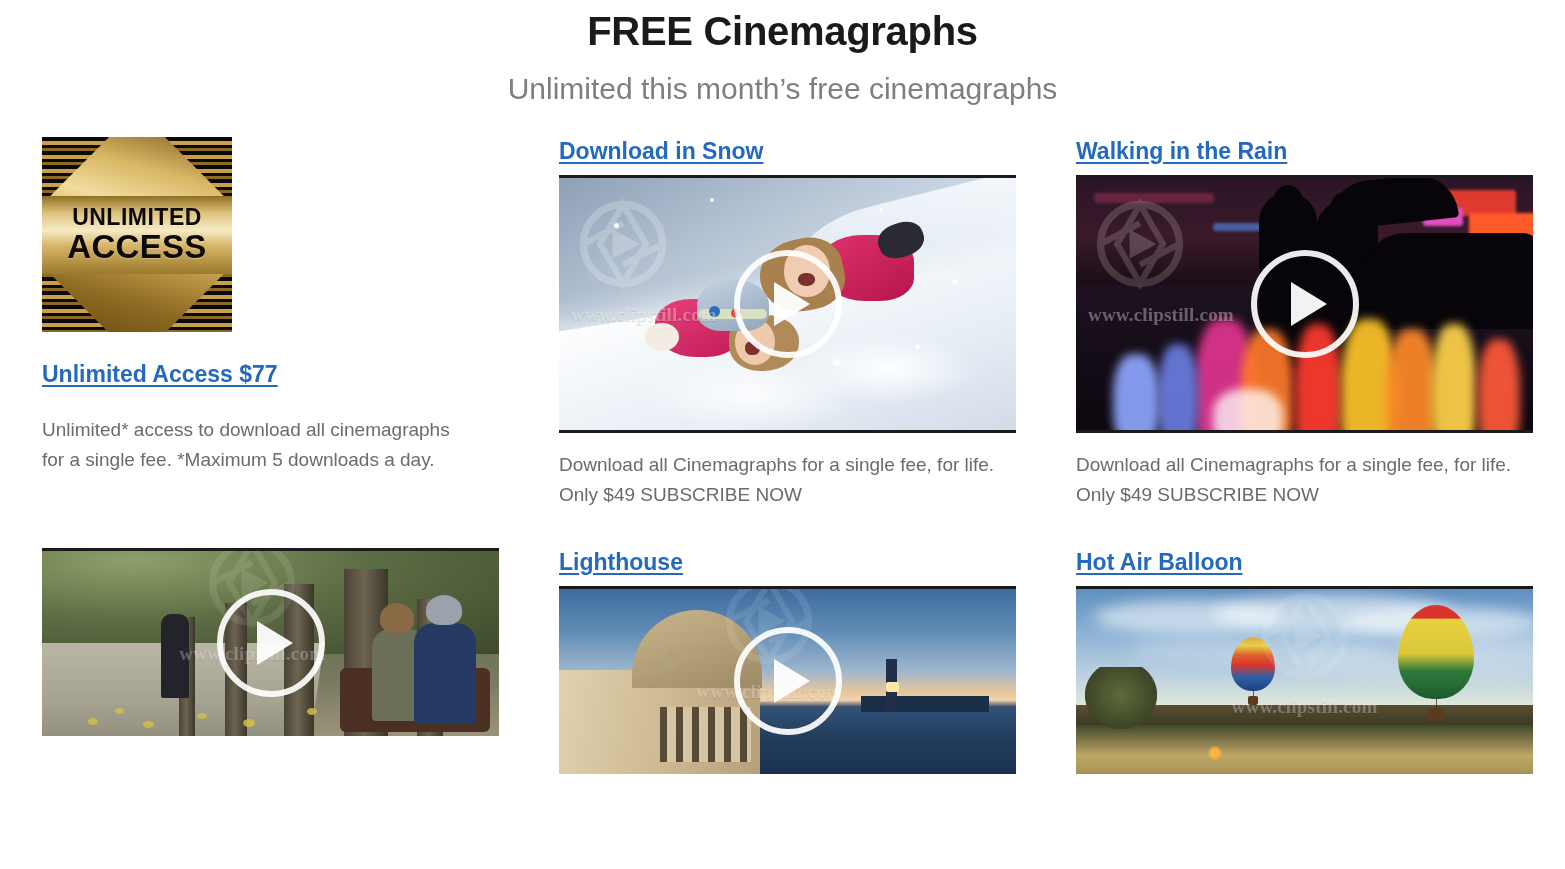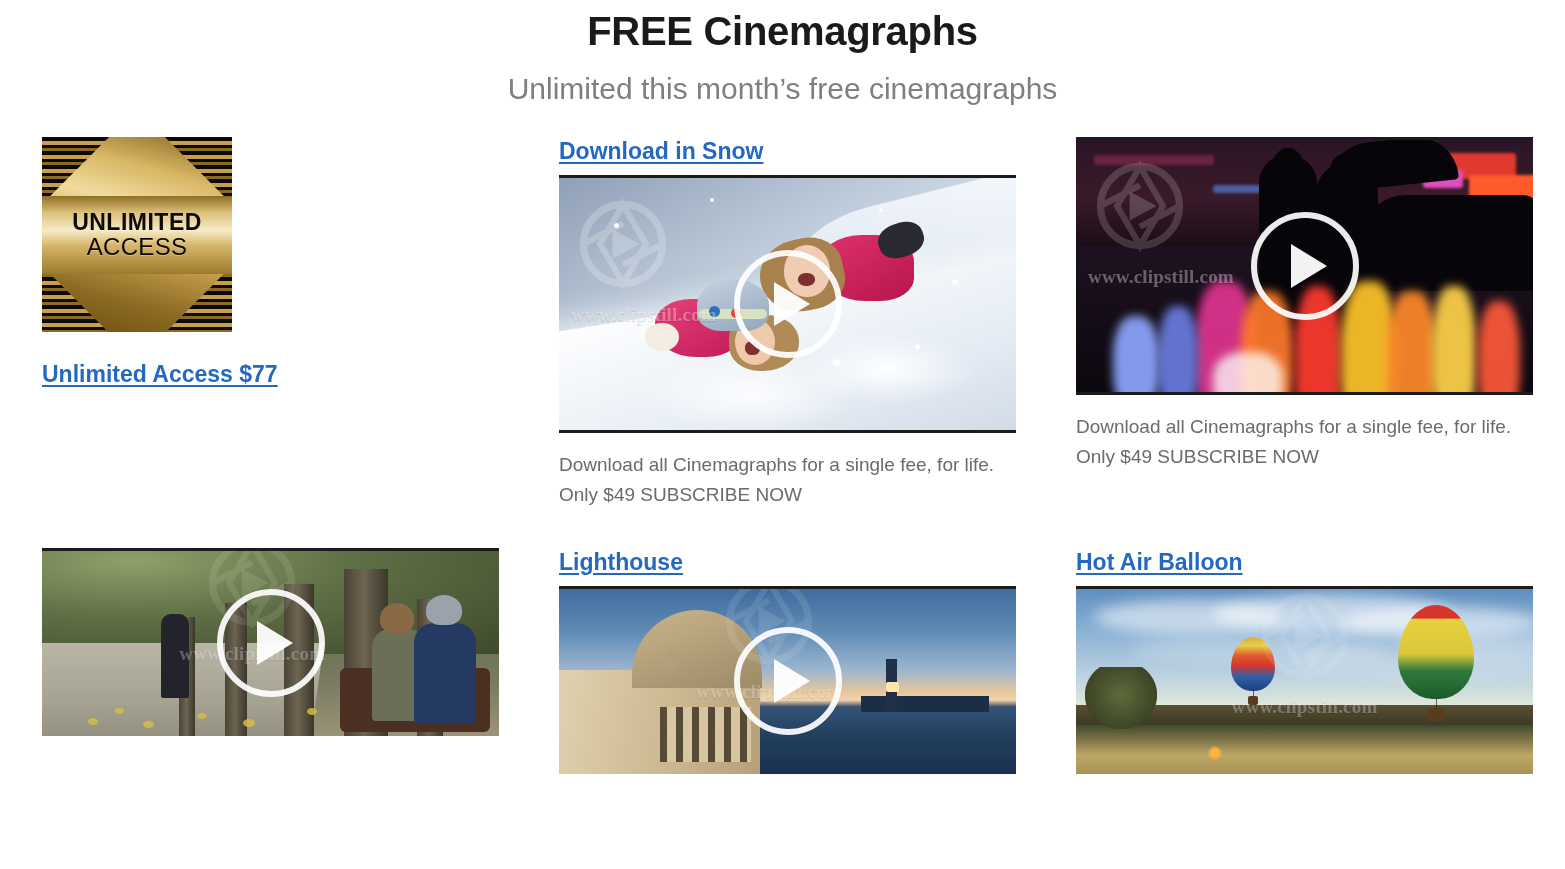--- a/index.html
+++ b/index.html
@@ -165,21 +165,21 @@
     position: absolute;
     left: 0; right: 0; top: 50%;
     transform: translateY(-50%);
     text-align: center;
     font-family: "Liberation Sans", sans-serif;
     color: #0d0a05;
     line-height: 1.02;
     text-shadow: 0 1px 0 rgba(255,255,255,.28);
   }
   .btext .l1 { display:block; font-size: 23px; font-weight: bold; letter-spacing: .5px; }
-  .btext .l2 { display:block; font-size: 24px; font-weight: normal; letter-spacing: .3px; margin-top: 1px; }
+  .btext .l2 { display:block; font-size: 33px; font-weight: bold; letter-spacing: .3px; margin-top: 1px; }
 
   
 
   
   .snow { background: linear-gradient(150deg,#8f9fb6 0%, #b3c1d2 28%, #dbe4ee 60%, #eef3f8 100%); }
   .snow .slope {
     position:absolute; left:-12%; top:46%; width:130%; height:70%;
     background: linear-gradient(170deg,#ffffff 0%, #e6edf5 55%, #cdd8e5 100%);
     transform: rotate(-9deg);
     box-shadow: 0 -10px 28px rgba(255,255,255,.6);
@@ -296,20 +296,22 @@
       <div class="badge">
         <div class="diamond"></div>
         <div class="band"></div>
         <div class="btext">
           <span class="l1">UNLIMITED</span>
           <span class="l2">ACCESS</span>
         </div>
       </div>
       <div style="height:28px"></div>
       <a class="card-title" href="#">Unlimited Access $77</a>
+      <div class="card-desc">Unlimited* access to download all cinemagraphs
+for a single fee. *Maximum 5 downloads a day.</div>
     </div>
 
     <div class="cell">
       <a class="card-title" href="#">Download in Snow</a>
       <div class="thumb">
         <div class="scene snow">
           <div class="ridge"></div>
           <div class="slope"></div>
           <div class="spray1"></div>
           <div class="spray2"></div>
@@ -349,20 +351,21 @@
           </svg>
           <div class="wmtext">www.clipstill.com</div>
         </div>
         <div class="play" title="Play"></div>
       </div>
       <div class="card-desc">Download all Cinemagraphs for a single fee, for life.
 Only $49 SUBSCRIBE NOW</div>
     </div>
 
     <div class="cell">
+      <a class="card-title" href="#">Walking in the Rain</a>
       <div class="thumb">
         <div class="scene rain">
           <div class="shopline"></div>
           <div class="neon" style="left:4%;top:6%;width:120px;height:10px;background:#6a2440"></div>
           <div class="neon" style="left:70%;top:5%;width:120px;height:26px;background:#e03a2e"></div>
           <div class="neon" style="left:86%;top:14%;width:80px;height:36px;background:#ff5a2a"></div>
           <div class="neon" style="left:76%;top:12%;width:40px;height:18px;background:#e04fc0"></div>
           <div class="neon" style="left:30%;top:18%;width:60px;height:8px;background:#4a5fa0"></div>
           <div class="ground"></div>
           <div class="silh p1"></div>

